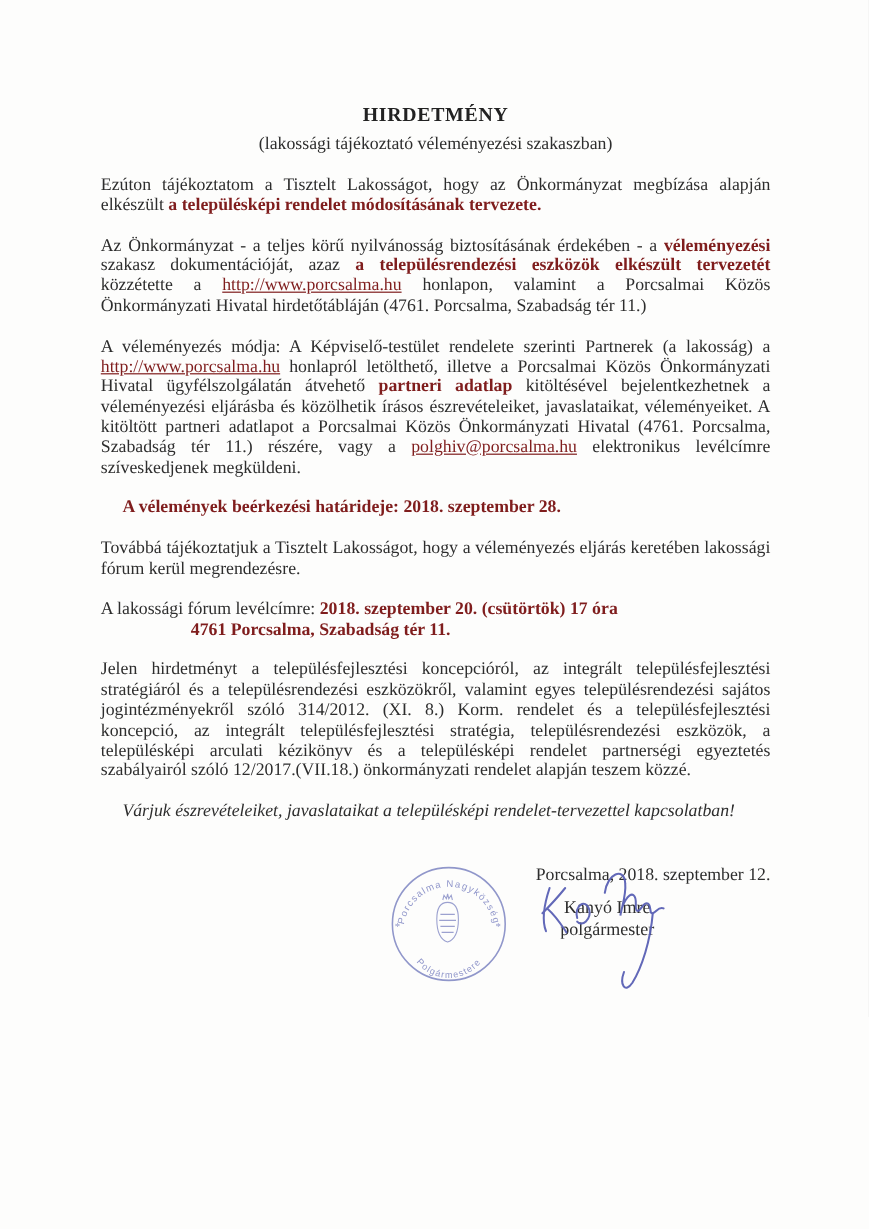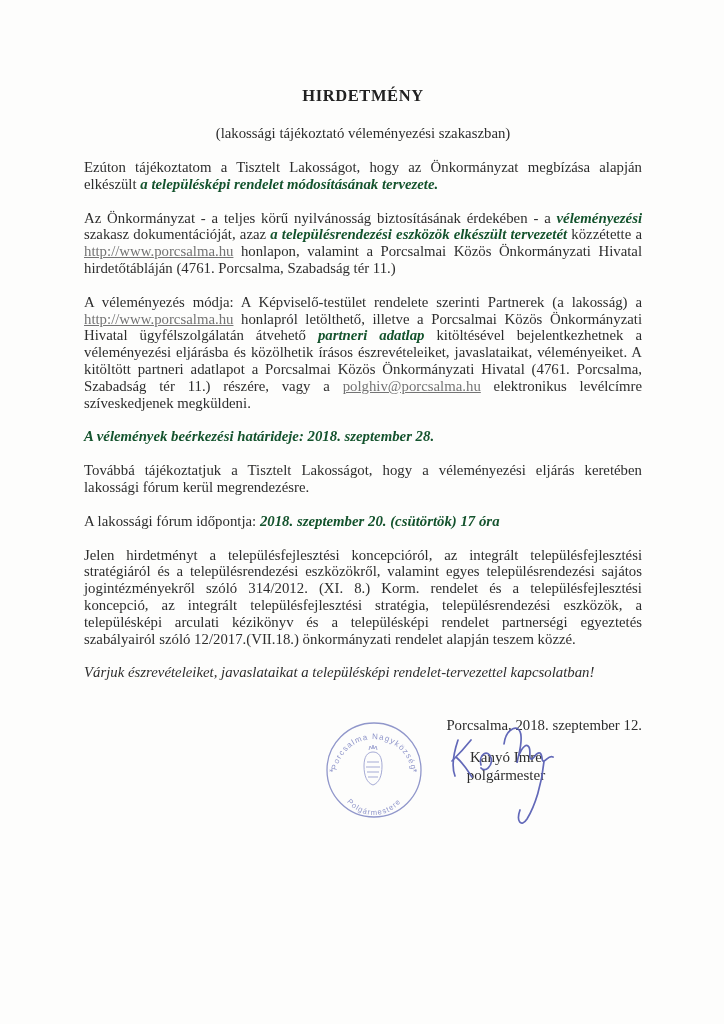--- a/index.html
+++ b/index.html
@@ -22,41 +22,41 @@
   .doc-title {
     text-align:center;
     font-weight:bold;
     font-size:16.5px;
     letter-spacing:0.6px;
     color:#222;
   }
   .doc-subtitle {
     text-align:center;
     font-size:14.8px;
-    margin-top:19px;
+    margin-top:6px;
   }
   .para {
     font-size:14.8px;
     line-height:16.8px;
     text-align:justify;
     margin-top:17px;
   }
   .para.first { margin-top:17px; }
-  .line { text-align:left; }
+  .line { text-align:left;margin-left:18px; }
   .forum-block { margin-top:17px; }
   .forum-block .fline { font-size:14.8px; line-height:16.8px; }
   .fline.indent { padding-left:75px; }
   .closing { margin-top:17px; }
   .dateline { margin-top:36px; text-align:right; }
   .seg-r { font-weight:normal; }
-  .seg-b { font-weight:bold; color:#14532d;font-style:italic; }
+  .seg-b { font-weight:bold; color:#7f1d1d; }
   .seg-i { font-style:italic;text-align:right; }
   .seg-link {
     text-decoration:underline;
-    color:#737373;
+    color:#7f1d1d;
     cursor:pointer;
   }
   
   .stamp {
     position:absolute;
     left:314px; top:710px;
     width:120px; height:120px;
     opacity:0.88;
   }
   
@@ -96,24 +96,25 @@
     <div class="doc-subtitle">(lakossági tájékoztató véleményezési szakaszban)</div>
 
     <p class="para first"><span class="seg-r">Ezúton tájékoztatom a Tisztelt Lakosságot, hogy az Önkormányzat megbízása alapján elkészült </span><span class="seg-b">a településképi rendelet módosításának tervezete.</span></p>
 
     <p class="para"><span class="seg-r">Az Önkormányzat - a teljes körű nyilvánosság biztosításának érdekében - a </span><span class="seg-b">véleményezési</span><span class="seg-r"> szakasz dokumentációját, azaz </span><span class="seg-b">a településrendezési eszközök elkészült tervezetét</span><span class="seg-r"> közzétette a </span><span class="seg-link">http://www.porcsalma.hu</span><span class="seg-r"> honlapon, valamint a Porcsalmai Közös Önkormányzati Hivatal hirdetőtábláján (4761. Porcsalma, Szabadság tér 11.)</span></p>
 
     <p class="para"><span class="seg-r">A véleményezés módja: A Képviselő-testület rendelete szerinti Partnerek (a lakosság) a </span><span class="seg-link">http://www.porcsalma.hu</span><span class="seg-r"> honlapról letölthető, illetve a Porcsalmai Közös Önkormányzati Hivatal ügyfélszolgálatán átvehető </span><span class="seg-b">partneri adatlap</span><span class="seg-r"> kitöltésével bejelentkezhetnek a véleményezési eljárásba és közölhetik írásos észrevételeiket, javaslataikat, véleményeiket. A kitöltött partneri adatlapot a Porcsalmai Közös Önkormányzati Hivatal (4761. Porcsalma, Szabadság tér 11.) részére, vagy a </span><span class="seg-link">polghiv@porcsalma.hu</span><span class="seg-r"> elektronikus levélcímre szíveskedjenek megküldeni.</span></p>
 
     <p class="para line"><span class="seg-b">A vélemények beérkezési határideje: 2018. szeptember 28.</span></p>
 
-    <p class="para"><span class="seg-r">Továbbá tájékoztatjuk a Tisztelt Lakosságot, hogy a véleményezési eljárás keretében lakossági fórum kerül megrendezésre.</span></p>
+    <p class="para"><span class="seg-r">Továbbá tájékoztatjuk a Tisztelt Lakosságot, hogy a véleményezés eljárás keretében lakossági fórum kerül megrendezésre.</span></p>
 
     <div class="forum-block">
-      <div class="fline"><span class="seg-r">A lakossági fórum időpontja: </span><span class="seg-b">2018. szeptember 20. (csütörtök) 17 óra</span></div>
+      <div class="fline"><span class="seg-r">A lakossági fórum levélcímre: </span><span class="seg-b">2018. szeptember 20. (csütörtök) 17 óra</span></div>
+      <div class="fline indent"><span class="seg-b">4761 Porcsalma, Szabadság tér 11.</span></div>
     </div>
 
     <p class="para"><span class="seg-r">Jelen hirdetményt a településfejlesztési koncepcióról, az integrált településfejlesztési stratégiáról és a településrendezési eszközökről, valamint egyes településrendezési sajátos jogintézményekről szóló 314/2012. (XI. 8.) Korm. rendelet és a településfejlesztési koncepció, az integrált településfejlesztési stratégia, településrendezési eszközök, a településképi arculati kézikönyv és a településképi rendelet partnerségi egyeztetés szabályairól szóló 12/2017.(VII.18.) önkormányzati rendelet alapján teszem közzé.</span></p>
 
     <p class="para line closing"><span class="seg-i">Várjuk észrevételeiket, javaslataikat a településképi rendelet-tervezettel kapcsolatban!</span></p>
 
     <p class="para line dateline"><span class="seg-r">Porcsalma, 2018. szeptember 12.</span></p>
   </div>
 
   <svg class="stamp" viewBox="0 0 120 120">

